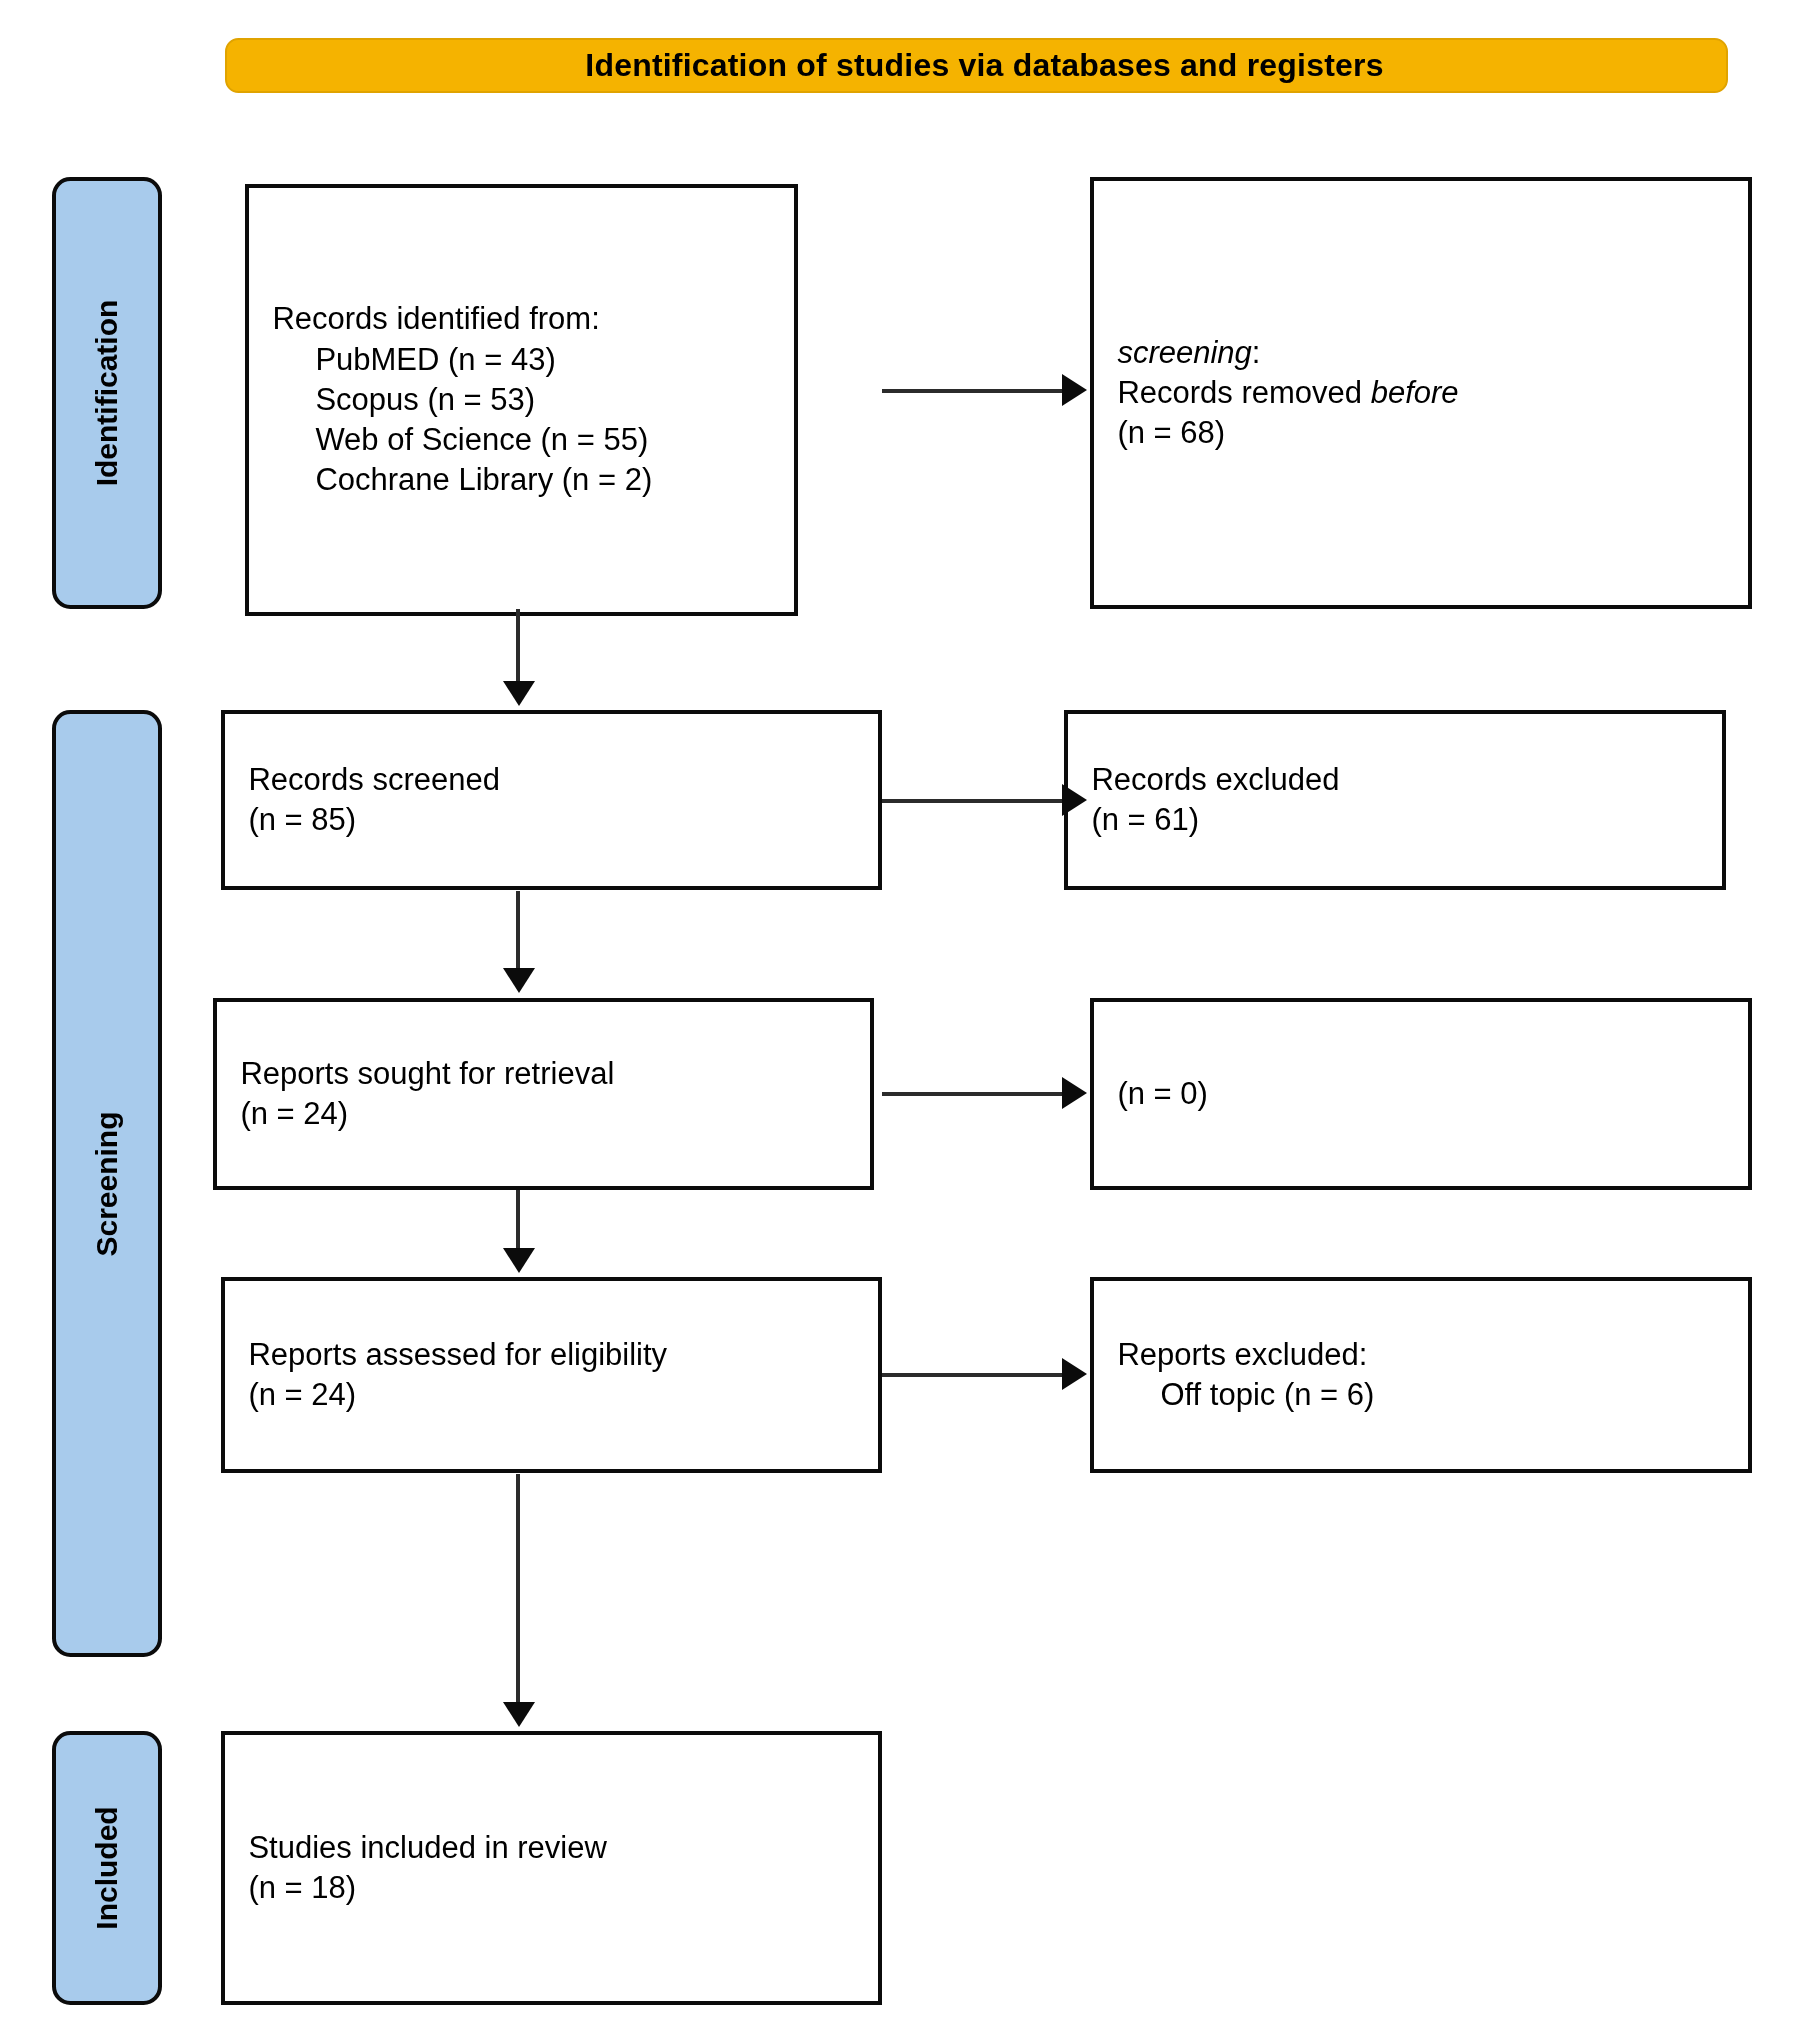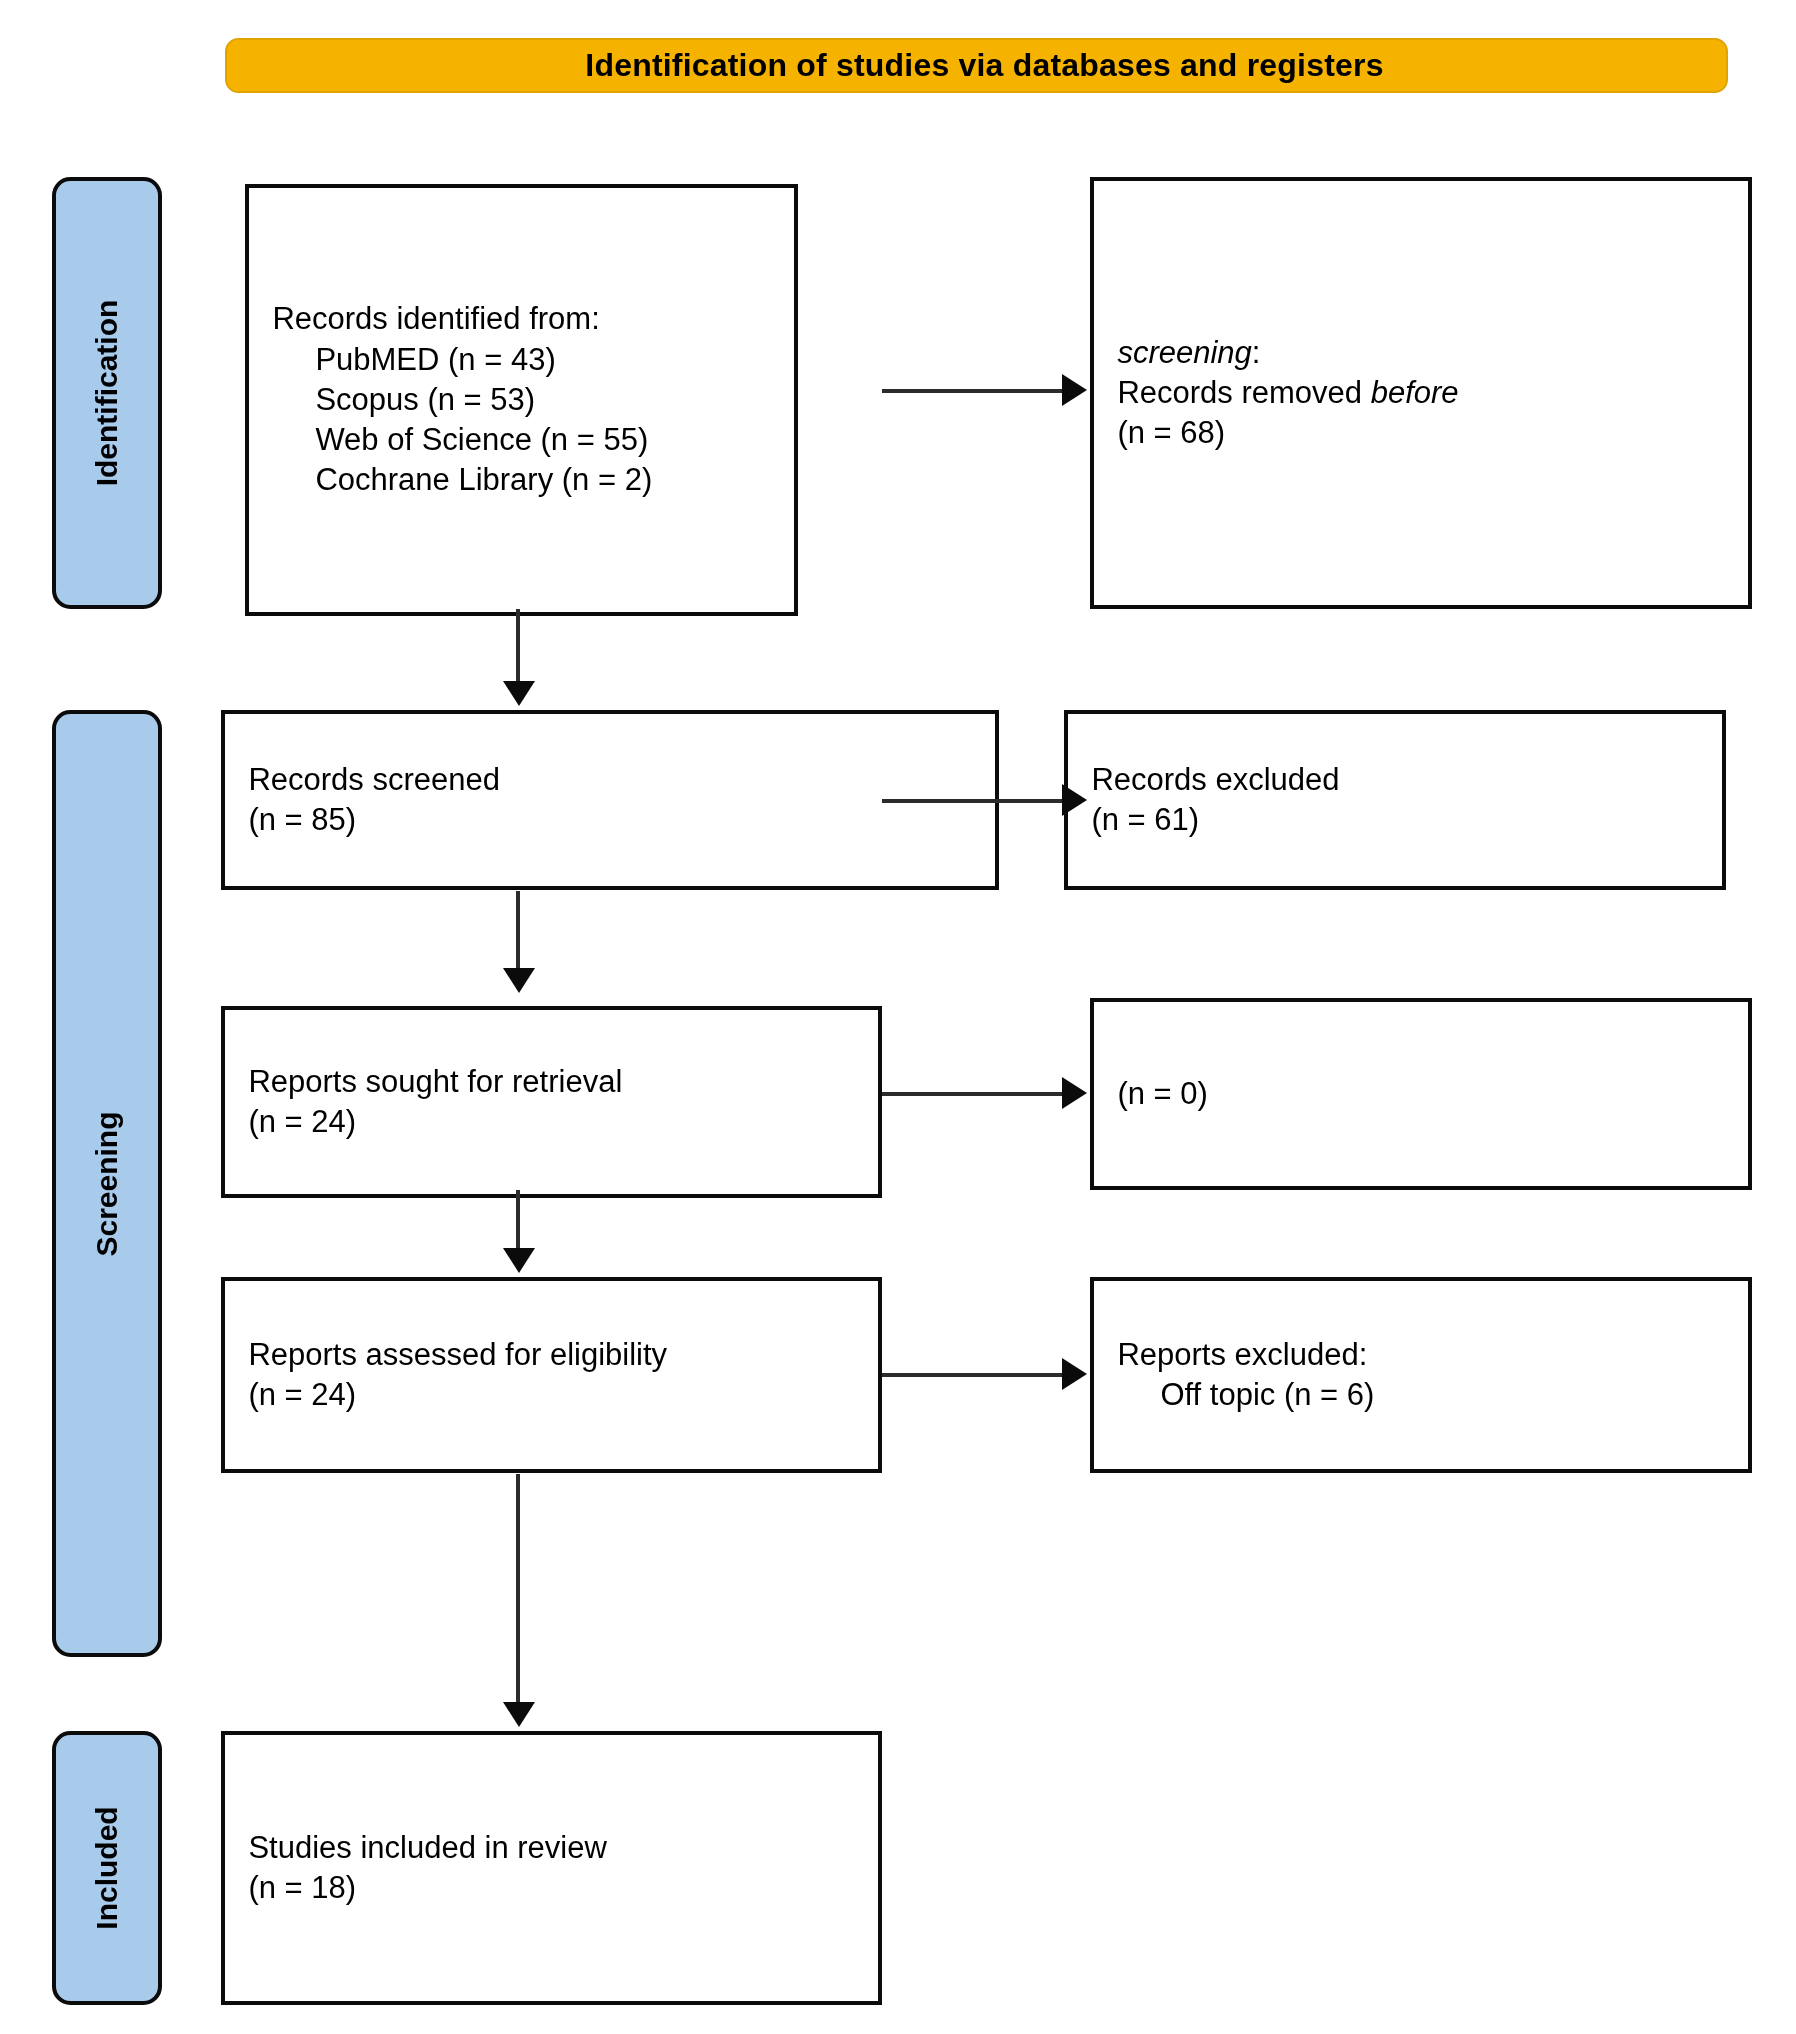--- a/index.html
+++ b/index.html
@@ -56,22 +56,22 @@
   .box p{
     margin:0;
     font-size:31px;line-height:1.30;color:#000;
     white-space:pre;
   }
   .box p.ind{ padding-left:43px; }
   .box p em{ font-style:italic; }
 
   
   #box-identified      {left:221px; top:184px;  width:553px; height:432px;margin-left:24px;}
-  #box-screened        {left:221px; top:710px;  width:778px; height:180px;}
-  #box-sought          {left:221px; top:998px; width:661px; height:192px;margin-top:8px;}
+  #box-screened        {left:221px; top:710px;  width:661px; height:180px;}
+  #box-sought          {left:213px; top:998px; width:661px; height:192px;}
   #box-assessed        {left:221px; top:1277px; width:661px; height:196px;}
   #box-included-studies{left:221px; top:1731px; width:661px; height:274px;}
 
   
   #box-removed         {left:1090px; top:177px;  width:662px; height:432px;}
   #box-excluded-records{left:1064px; top:710px;  width:662px; height:180px;}
   #box-not-retrieved   {left:1090px; top:998px; width:662px; height:192px;}
   #box-excluded-reports{left:1090px; top:1277px; width:662px; height:196px;}
 
   

